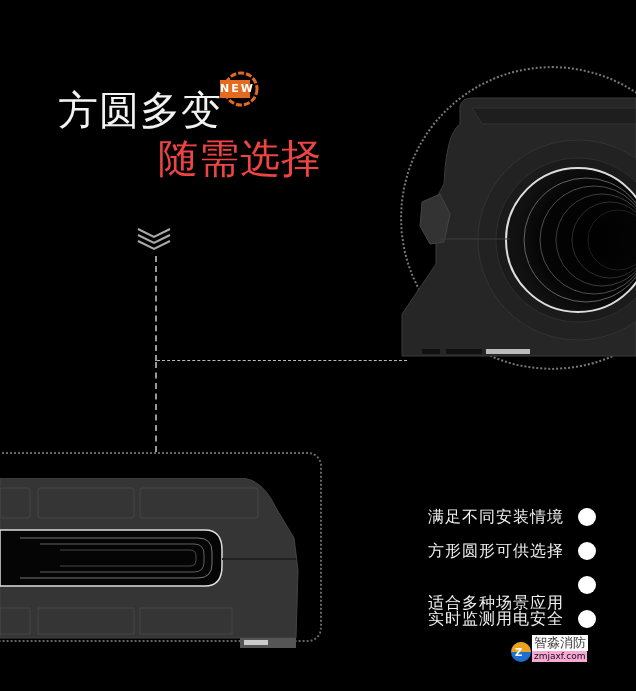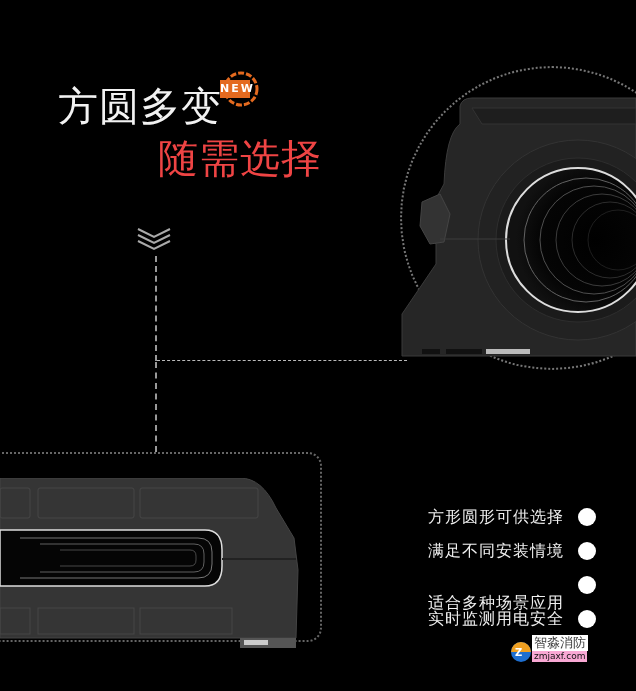--- a/index.html
+++ b/index.html
@@ -1,18 +1,18 @@
 <!DOCTYPE html>
 <html><head>
 <meta charset="utf-8">
 <style>
   html, body { margin:0; padding:0; background:#000; }
   body { width:636px; height:691px; position:relative; overflow:hidden; font-family:"DejaVu Sans", sans-serif; color:#eee; }
   .abs { position:absolute; }
-  .title1 { left:58px; top:86px; font-size:40px; letter-spacing:1px; color:#f2f2f2; font-weight:normal; line-height:48px;font-family:Liberation Mono, monospace; }
+  .title1 { left:58px; top:86px; font-size:40px; letter-spacing:1px; color:#f2f2f2; font-weight:normal; line-height:48px; }
   .title2 { left:158px; top:134px; font-size:40px; letter-spacing:1px; color:#ef4444; line-height:48px; }
   .badge { left:212px; top:69px; width:58px; height:40px; }
   .badge-text { position:absolute; left:8px; top:11px; width:30px; height:18px; background:#e46a1f; color:#fff; font-size:11px; font-weight:bold; letter-spacing:2px; text-align:center; line-height:18px; font-family:"DejaVu Sans", sans-serif; }
   .chev { left:136px; top:226px; width:36px; height:26px; }
   .vline1 { left:155px; top:256px; width:0; height:105px; border-left:2px dashed #999; }
   .hline { left:157px; top:360px; width:250px; height:0; border-top:1.5px dashed #bbb; }
   .vline2 { left:155px; top:362px; width:0; height:90px; border-left:2px dashed #999; }
   .rect-dotted { left:-10px; top:452px; width:330px; height:186px; border:2px dotted #666; border-left:none; border-radius:0 14px 14px 0; }
   .circle-dotted { left:400px; top:66px; width:300px; height:300px; border:2px dotted #777; border-radius:50%; }
   .feat { right:46px; font-size:16px; color:#f0f0f0; text-align:right; line-height:22px; letter-spacing:1px; }
@@ -89,25 +89,25 @@
     <polyline points="2,15 18,23 34,15"></polyline>
   </g>
 </svg>
 
 <div class="abs vline1"></div>
 <div class="abs hline"></div>
 <div class="abs vline2"></div>
 
 <div class="abs" style="left:396px;top:500px;width:200px;">
   <div style="display:flex;align-items:center;justify-content:flex-end;height:34px;">
-    <span class="feat" style="position:static;">方形圆形可供选择</span>
+    <span class="feat" style="position:static;">满足不同安装情境</span>
     <span class="dot" style="margin-left:14px;"></span>
   </div>
   <div style="display:flex;align-items:center;justify-content:flex-end;height:34px;">
-    <span class="feat" style="position:static;">满足不同安装情境</span>
+    <span class="feat" style="position:static;">方形圆形可供选择</span>
     <span class="dot" style="margin-left:14px;"></span>
   </div>
   <div style="display:flex;align-items:center;justify-content:flex-end;height:34px;">
     <span class="feat" style="position:static;margin-top:36px;">适合多种场景应用</span>
     <span class="dot" style="margin-left:14px;"></span>
   </div>
   <div style="display:flex;align-items:center;justify-content:flex-end;height:34px;">
     <span class="feat" style="position:static;">实时监测用电安全</span>
     <span class="dot" style="margin-left:14px;"></span>
   </div>

